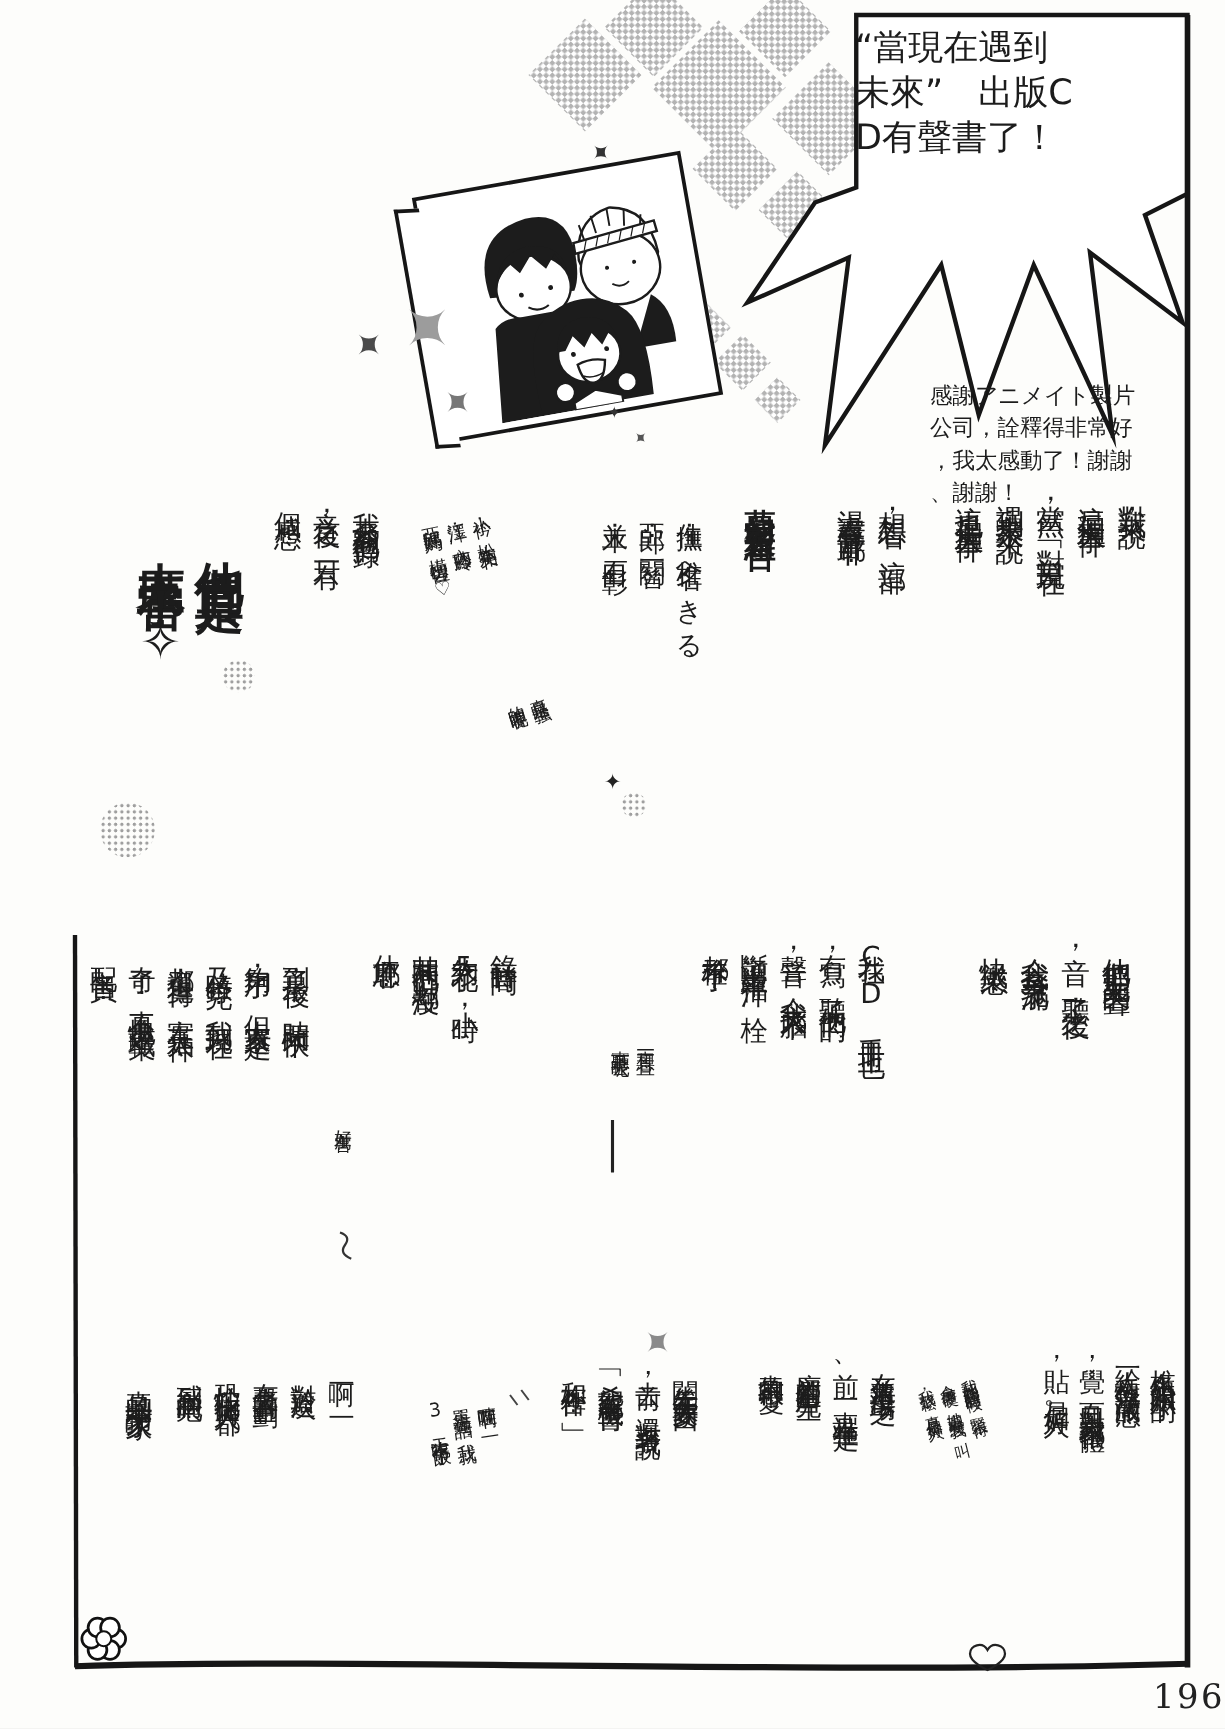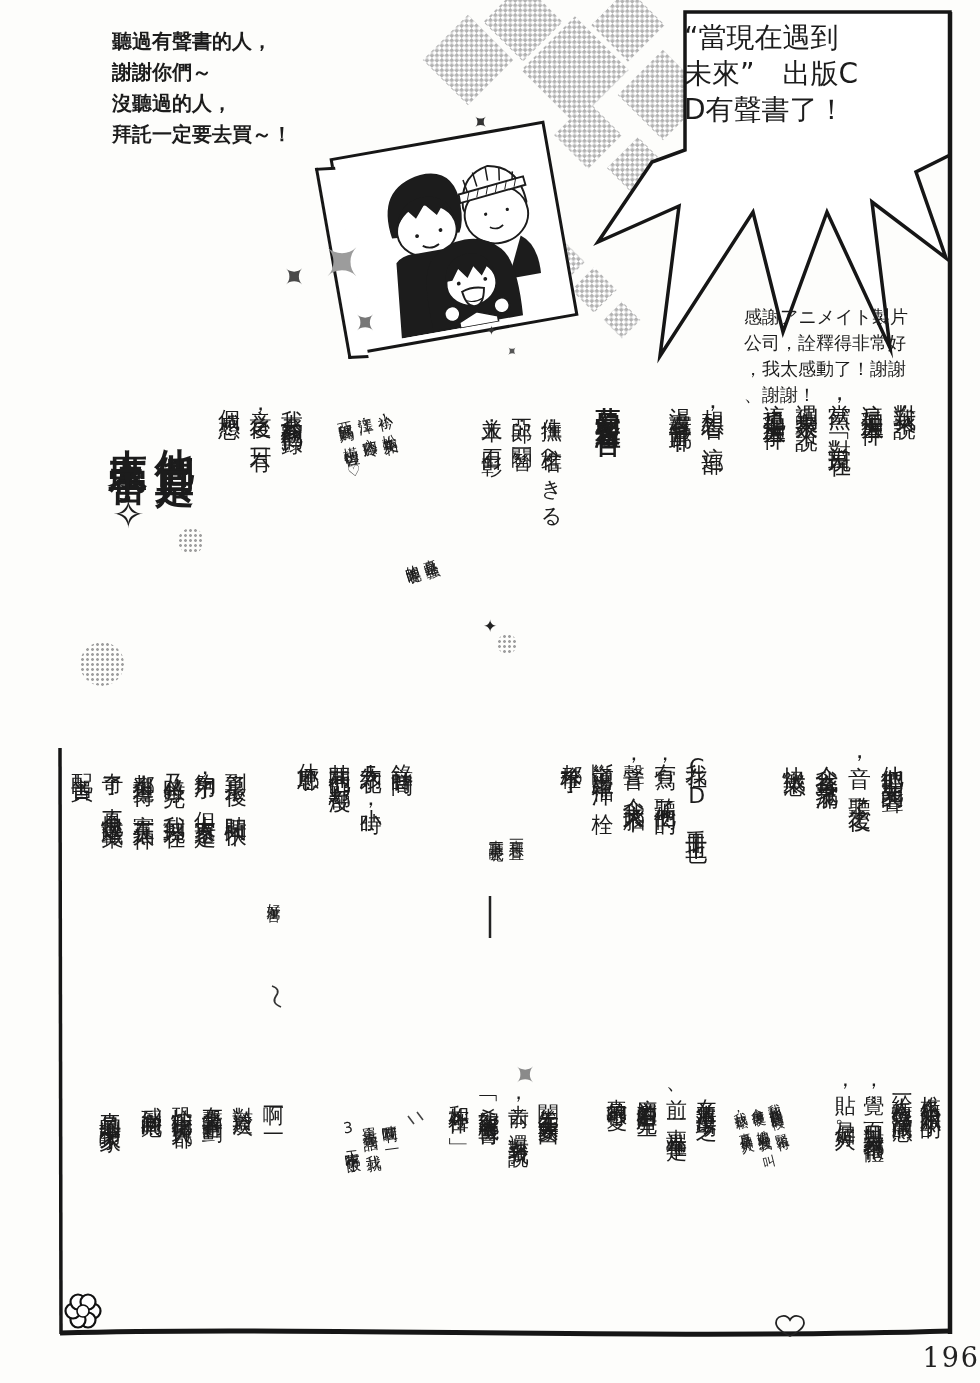--- a/index.html
+++ b/index.html
@@ -133,24 +133,20 @@
           <circle cx="88" cy="1320" r="7.5"></circle>
         <circle cx="78" cy="1320" r="7.5"></circle>
           <circle cx="73" cy="1311" r="7.5"></circle>
         <circle cx="78" cy="1302" r="7.5"></circle>
           <circle cx="88" cy="1302" r="7.5"></circle>
         <circle cx="83" cy="1311" r="6" stroke-width="1.6"></circle>
       </g>
     </g>
   </svg>
 
-  <div class="htext" id="note-top-left">聽過有聲書的人，
-謝謝你們～
-沒聽過的人，
-拜託一定要去買～！</div>
   <div class="htext" id="bubble-text">“當現在遇到
 未來”　出版C
 D有聲書了！</div>
   <div class="htext" id="note-thanks">感謝アニメイト製片
 公司，詮釋得非常好
 ，我太感動了！謝謝
 、謝謝！</div>
 
   <div id="cd">
     <div id="cd-spine"></div>

